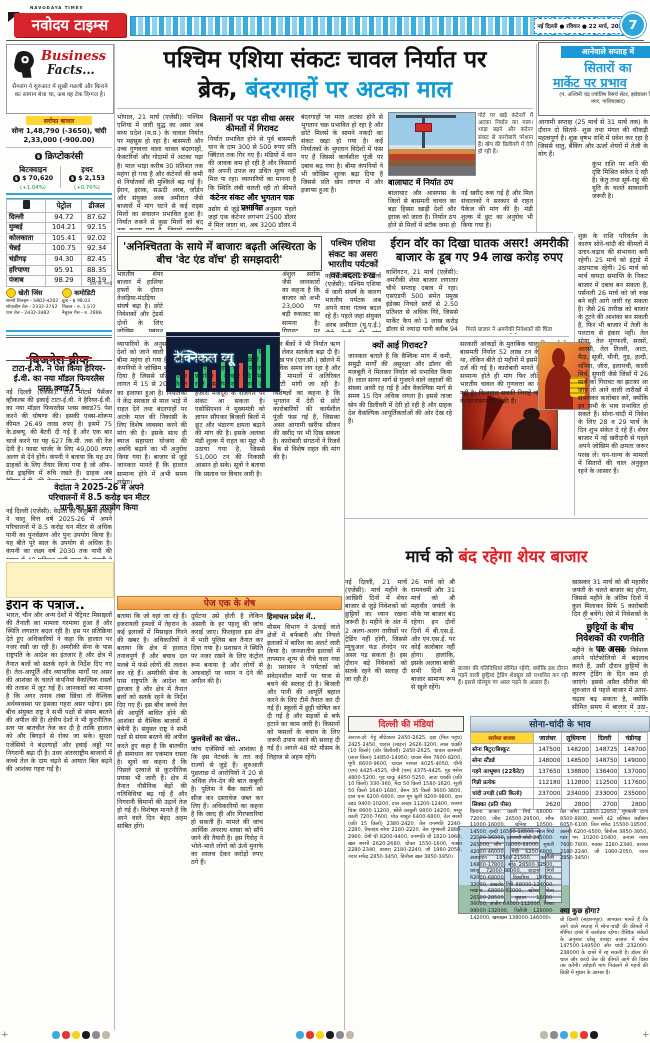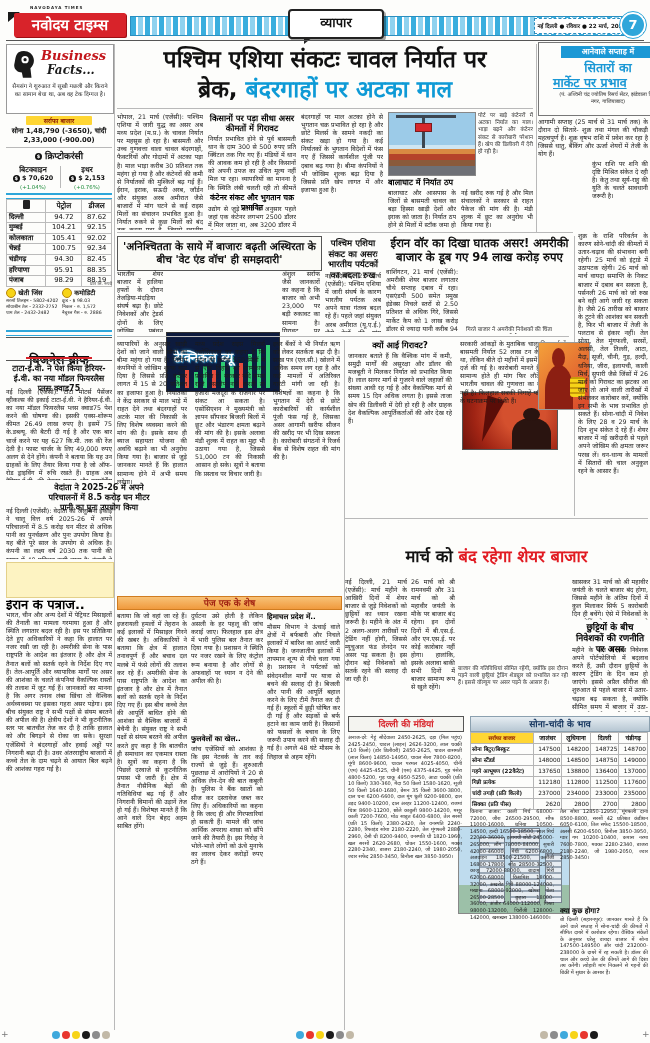--- a/index.html
+++ b/index.html
@@ -94,21 +94,20 @@
 </style>
 </head>
 <body>
 
 <div class="page">
 
   <div class="abs mast-tiny" style="left:30px;top:5px;">NAVODAYA TIMES</div>
   <div class="abs mast-flag" style="left:8px;top:12px;"></div>
   <div class="abs mast-red" style="left:14px;top:13px;width:112px;height:24px;">नवोदय टाइम्स</div>
   <div class="abs blue-strip" style="left:130px;top:16px;width:496px;height:18px;"></div>
-  <div class="abs vyapar" style="left:288px;top:9px;width:92px;height:26px;">व्यापार</div>
   <div class="abs datebox" style="left:534px;top:18px;width:94px;height:14px;">नई दिल्ली ● रविवार ● 22 मार्च, 2026</div>
   <div class="abs" style="left:634px;top:17px;width:10px;height:16px;background:#1a1a1a;"></div>
   <div class="abs pgcirc" style="left:620px;top:12px;width:22px;height:22px;">7</div>
   <div class="abs hrule-dark" style="left:6px;top:40px;width:638px;"></div>
 
   <div class="abs vrule" style="left:114px;top:44px;height:986px;"></div>
   <div class="abs vrule" style="left:536px;top:44px;height:188px;"></div>
   <div class="abs vrule" style="left:574px;top:236px;height:280px;"></div>
   <div class="abs vrule" style="left:344px;top:340px;height:690px;"></div>
 

